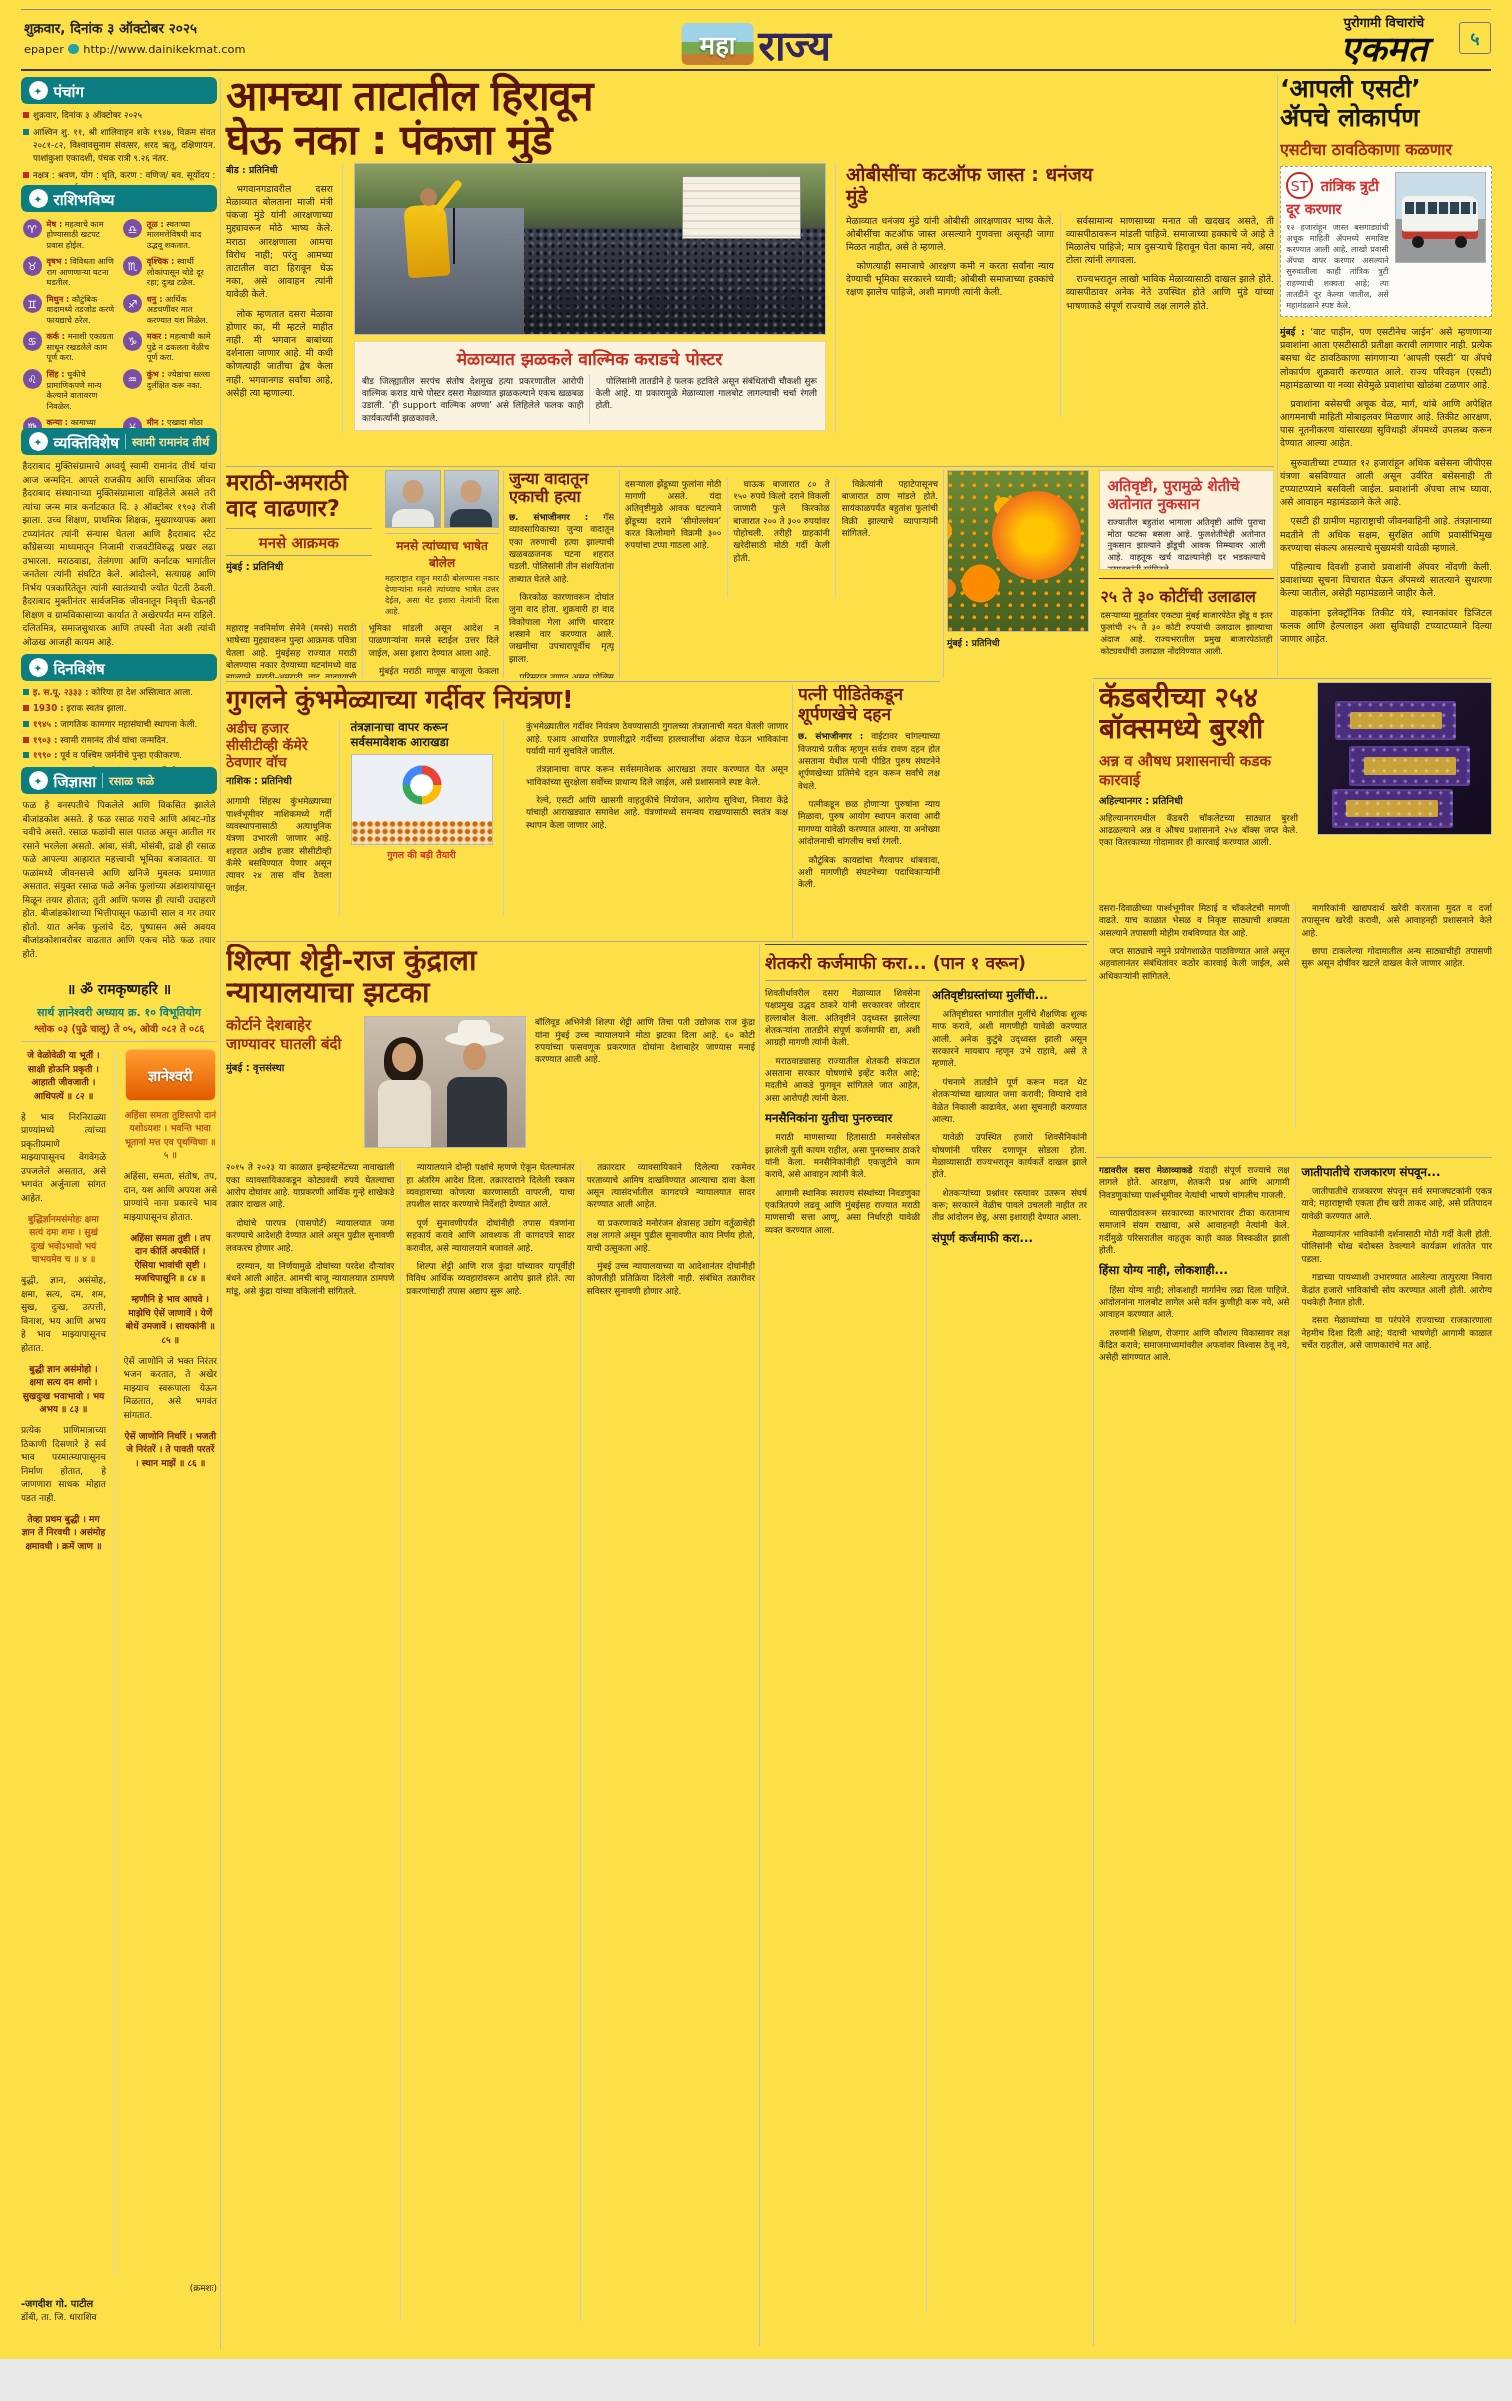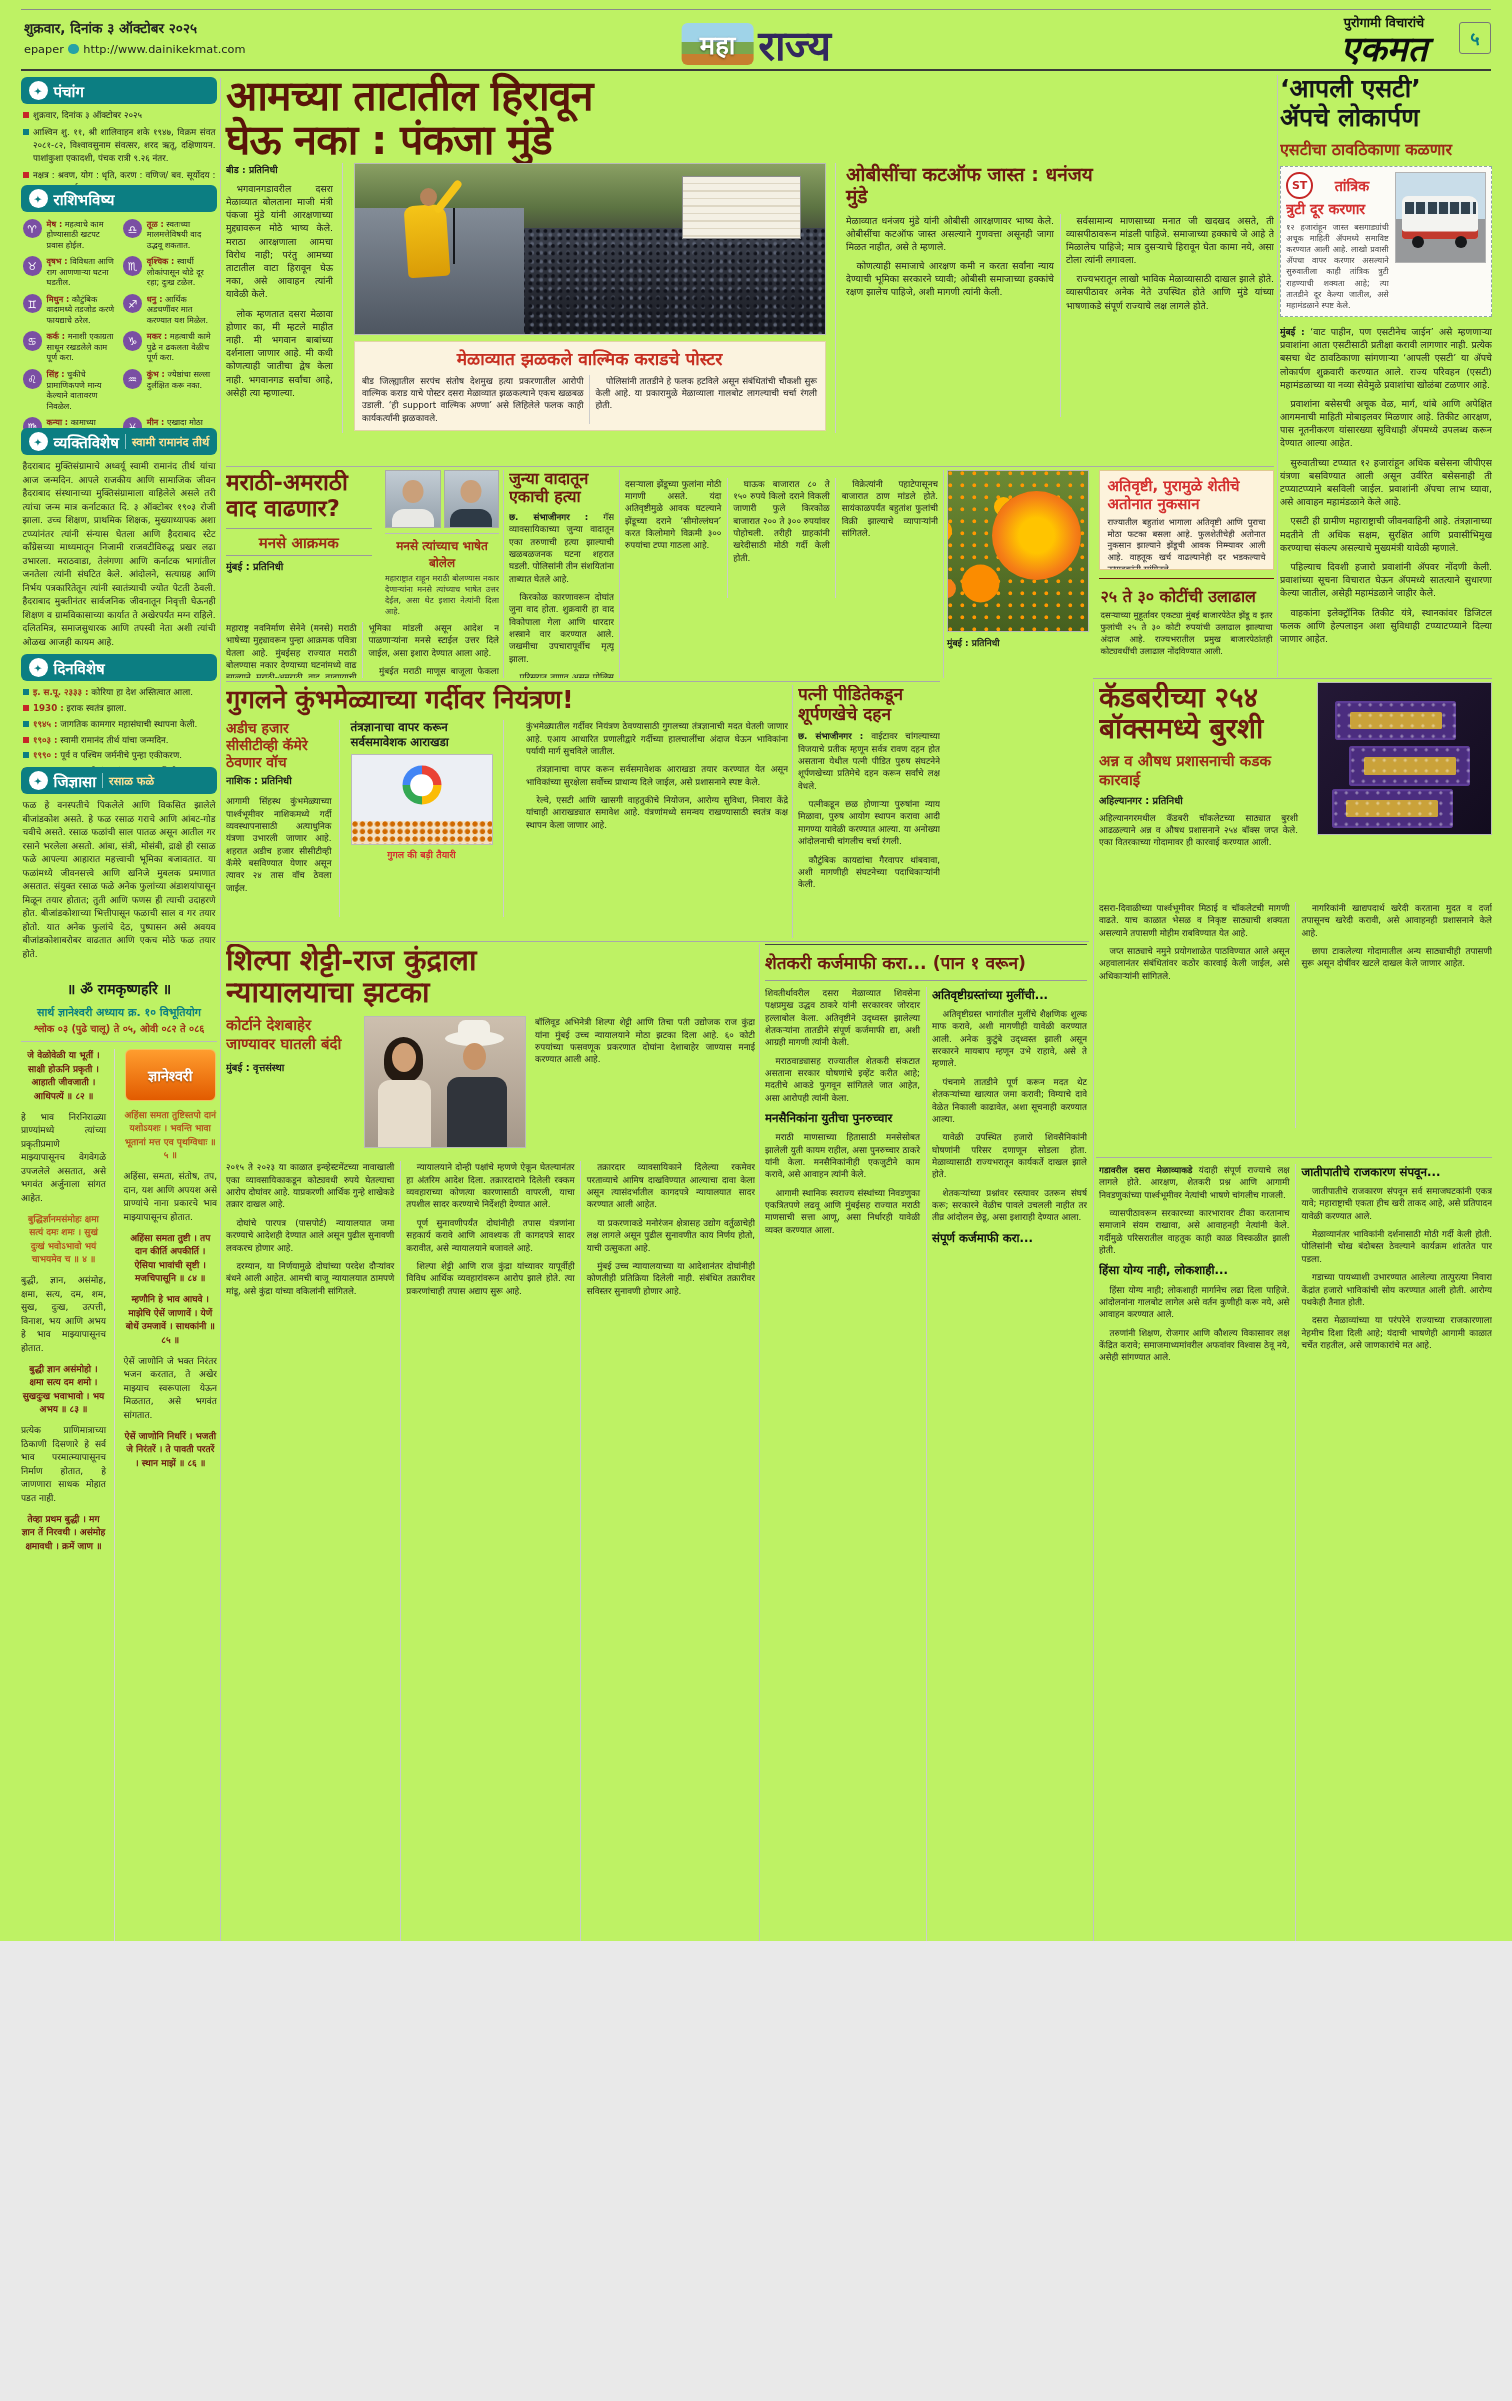--- a/index.html
+++ b/index.html
@@ -1,16 +1,16 @@
 <!DOCTYPE html>
 <html style="font-size:12px"><head>
 <meta charset="utf-8">
 <style>
   html,body{margin:0;padding:0;background:#e9e9e9}
-  .page{position:relative;width:1512px;height:1941px;background:#bef264;margin:0 auto;
+  .page{position:relative;width:1512px;height:2359px;background:#fde047;margin:0 auto;
         font-family:"DejaVu Sans","Liberation Sans",sans-serif;color:#1c1c1c;overflow:hidden}
   .abs{position:absolute}
   .clip{overflow:hidden}
   
   .masthead{left:21px;top:9px;width:1470px;height:59px;border-top:0.8px solid #8a8a8a;border-bottom:2.3px double #3a3a3a}
   .mh-left{position:absolute;left:3px;top:7.5px}
   .mh-date{font-size:13.6px;font-weight:bold;color:#222}
   .mh-epaper{margin-top:6px;font-size:11.3px;color:#222;display:flex;align-items:center;gap:4.5px}
   .globe{display:inline-block;width:10.5px;height:10.5px;border-radius:50%;background:radial-gradient(circle,#25a2a8 60%,#0c7e82 100%)}
   .mh-epaper a{color:#222;text-decoration:none}
@@ -96,21 +96,21 @@
   .spk-head{position:absolute;left:14%;top:14%;width:16.6px;height:18px;border-radius:50%;background:#b5835a}
   .spk-body{position:absolute;left:11%;top:24%;width:42px;height:72px;border-radius:9px 13.6px 4.5px 4.5px;background:linear-gradient(#f5c518,#d99b06);transform:rotate(-4deg)}
   .spk-arm{position:absolute;left:19%;top:8%;width:7.5px;height:39px;border-radius:4.5px;background:#f5c518;transform:rotate(38deg)}
   .spk-mic{position:absolute;left:21%;top:26%;width:2.3px;height:56px;background:#14161a}
   
   .st-hl{margin:0;font-size:25px;line-height:1.14;font-weight:bold;color:#15151a}
   .st-sub{font-size:16px;font-weight:bold;color:#9c2c17;margin:6px 0}
   .st-feature{border:0.8px dashed #8fa5a8;padding:5.3px;display:flex;gap:6px;margin-bottom:7.5px;background:#fcfbf6}
   .st-f-l{flex:1}
   .st-logo{width:22.6px;height:22.6px;border-radius:50%;background:#fff;border:2.3px solid #c62828;color:#c62828;
-           display:inline-flex;align-items:center;justify-content:center;font-size:11px;font-weight:bold;vertical-align:middle;margin-right:18px}
+           display:inline-flex;align-items:center;justify-content:center;font-size:14px;font-weight:normal;vertical-align:middle;margin-right:4px}
   .st-f-t{display:inline;font-size:14.3px;font-weight:bold;color:#d32f2f;vertical-align:middle}
   .st-f-x{font-size:8px;line-height:1.4;color:#444;text-align:justify;margin-top:3.8px}
   .bus{flex:none;width:89px;height:89px;background:linear-gradient(#c9dde9 0 52%,#97999b 52% 100%);position:relative;border:0.8px solid #b3b3b3}
   .bus-body{position:absolute;left:7%;top:26%;width:86%;height:48%;background:#f3f3f0;border-radius:6px 9px 3px 3px;box-shadow:inset 0 -7.5px 0 #c23a2e}
   .bus-win{position:absolute;left:10%;top:32%;width:80%;height:14%;background:repeating-linear-gradient(90deg,#31424f 0 9px,#d9e4ea 9px 11.3px)}
   .bus-w1,.bus-w2{position:absolute;bottom:16%;width:12px;height:12px;border-radius:50%;background:#17181a}
   .bus-w1{left:18%}.bus-w2{right:20%}
   
   .hl-m{margin:0;font-weight:bold;color:#6b1a10;line-height:1.14}
   .kicker{text-align:center;color:#9c2c17;font-weight:bold;font-size:15px;border-top:0.8px solid #9a9a9a;border-bottom:0.8px solid #9a9a9a;padding:3px 0;margin:6px 6px 4.5px 0}

